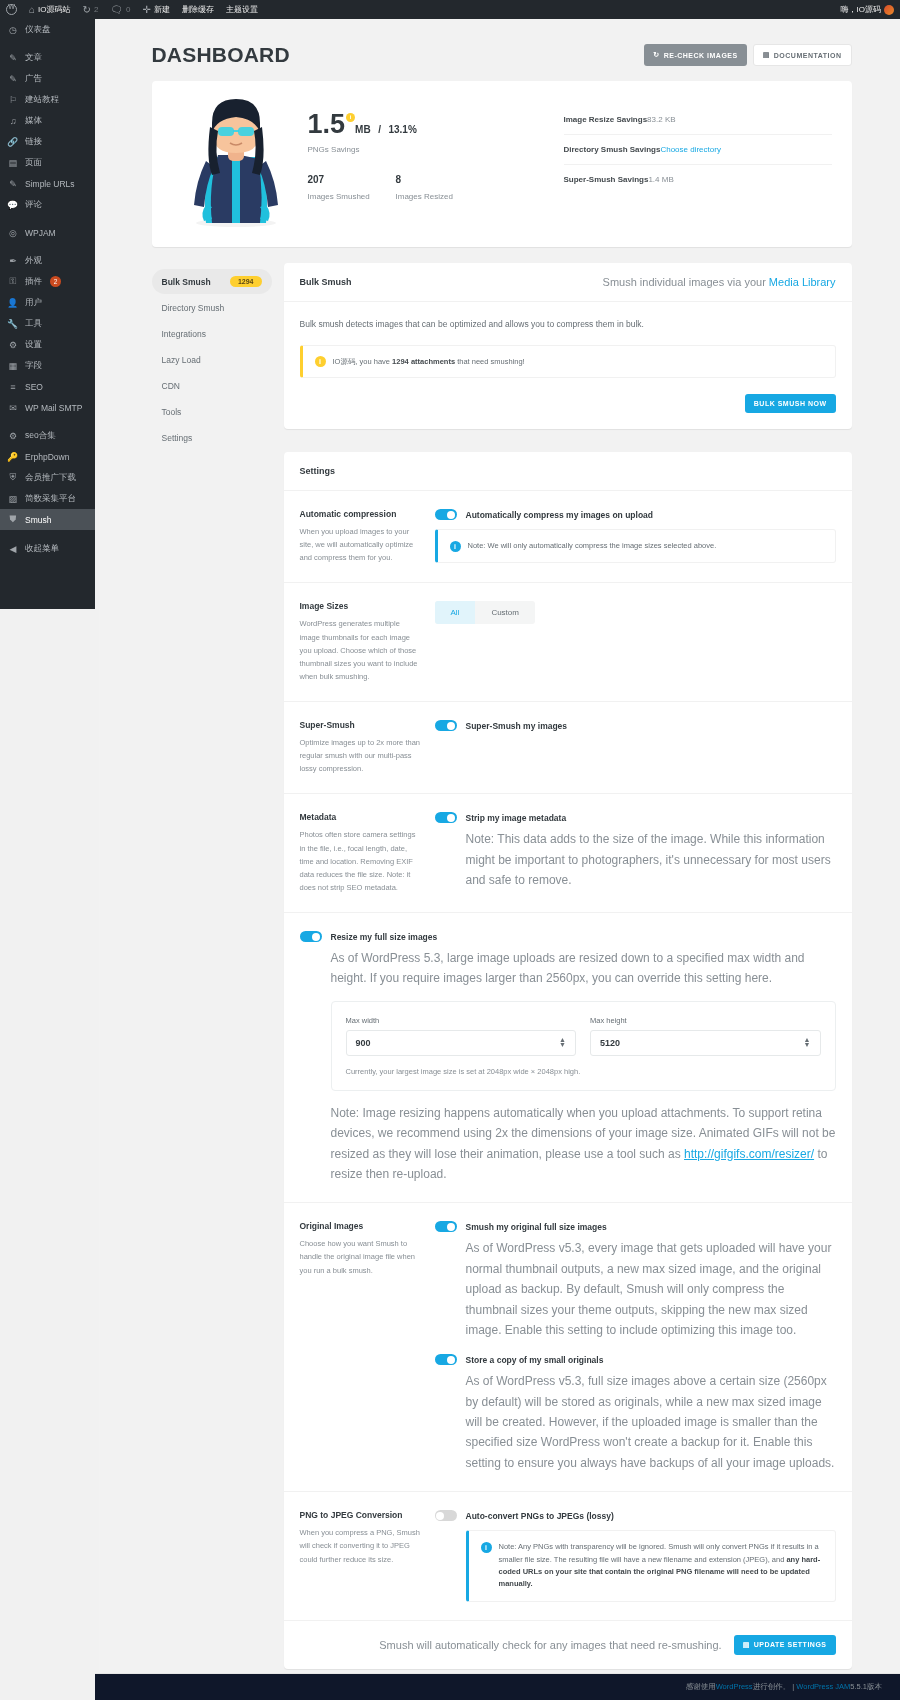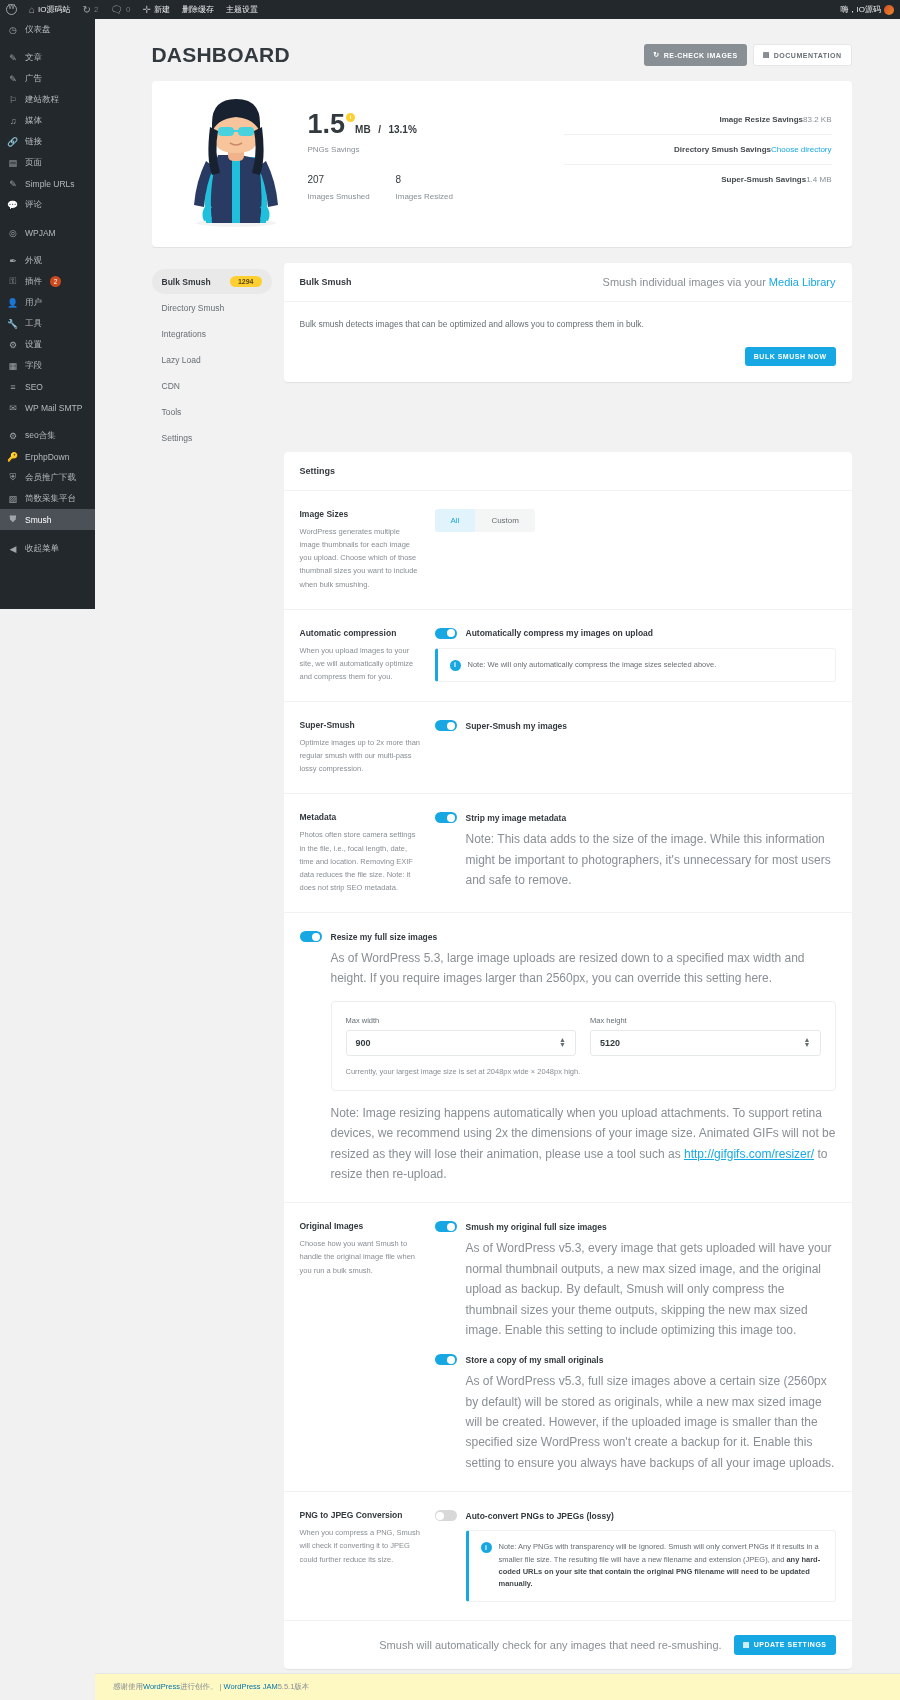--- a/index.html
+++ b/index.html
@@ -98,24 +98,24 @@
   .bignum .pct { font-size: 10px; color: #333a3f; font-weight: bold;}
   .info-dot {
     width: 9px; height: 9px; border-radius: 50%; background: #fecf2f;
     color: #fff; font-size: 6px; font-weight: bold;
     display: inline-flex; align-items: center; justify-content: center;
     position: relative; top: -14px; left: 1px;
   }
   .sublabel { font-size: 8px; color: #888f95; margin-top: 7px; }
   .stat-row2 { display: flex; margin-top: 20px; }
   .stat-col { width: 88px; }
-  .stat-col .v { font-size: 10px; font-weight: normal; color: #333a3f; }
+  .stat-col .v { font-size: 10px; font-weight: bold; color: #333a3f; }
   .savings { width: 268px; padding-top: 8px; }
   .sv-row {
-    display: flex; justify-content: flex-end; align-items: center;
+    display: flex; justify-content: flex-start; align-items: center;
     font-size: 8px; padding: 10px 0; border-bottom: 1px solid #f1f1f1;
   }
   .sv-row:last-child { border-bottom: none; }
   .sv-label { color: #444a4e; font-weight: bold; }
   .sv-val { color: #888f95; }
   .sv-link { color: #17a8e3; text-decoration: none; }
 
   
   .bulk-wrap { display: flex; gap: 12px; align-items: flex-start; }
   .tabs { width: 120px; flex: none; padding-top: 6px; }
@@ -208,23 +208,23 @@
   }
   .card-foot .msg { font-size: 11px; color: #888f95; }
 
   
   .made { text-align: center; font-size: 7.5px; color: #888f95; padding: 14px 0 8px; }
   .made .heart { color: #e0566a; }
   .flinks { display: flex; justify-content: center; gap: 7px; font-size: 7.5px; color: #aab0b4; padding-bottom: 18px; }
   .flinks a { color: #888f95; text-decoration: none; }
   .wp-footer {
     position: absolute; bottom: 0; left: 95px; width: 805px;
-    display: flex; justify-content: flex-start; align-items: center;
+    display: flex; justify-content: flex-end; align-items: center;
     padding: 8px 18px; font-size: 7.5px; color: #888f95;
-    border-top: 1px solid #e6e6e6; background: #fef9c3;
+    border-top: 1px solid #e6e6e6; background: #0f172a;
   }
   .wp-footer a { color: #0073aa; text-decoration: none; }
 </style>
 </head>
 <body>
 
 <div id="wpadminbar">
   <div class="ab-item">
     <span class="wp-logo-circle"></span>
   </div>
@@ -463,58 +463,64 @@
         </div>
       <div class="card panel">
         <div class="panel-head">
           <div class="panel-title">Bulk Smush</div>
           <div class="panel-sub">
             <span>Smush individual images via your </span><a href="#">Media Library</a>
           </div>
         </div>
         <div class="panel-body">
           <div class="body-text">Bulk smush detects images that can be optimized and allows you to compress them in bulk.</div>
+          <div class="notice">
+            <span class="dot-i">i</span>
+            <span>
+              <span>IO源码, you have </span><b>1294 attachments</b><span> that need smushing!</span>
+            </span>
+          </div>
         </div>
         <div class="panel-foot">
           <div class="btn btn-blue">BULK SMUSH NOW</div>
         </div>
       </div>
     </div>
 
     <div class="card" style="margin-left:132px;">
       <div class="settings-head">
         <div class="t">Settings</div>
+      </div>
+
+      <div class="srow">
+        <div class="s-left">
+          <div class="h">Automatic compression</div>
+          <div class="d">When you upload images to your site, we will automatically optimize and compress them for you.</div>
+        </div>
+        <div class="s-right">
+          <div class="tg-line">
+            <div class="toggle"></div>
+            <div class="tg-label">Automatically compress my images on upload</div>
+          </div>
+          <div class="note-box">
+            <span class="dot-i">i</span>
+            <span>Note: We will only automatically compress the image sizes selected above.</span>
+          </div>
+        </div>
       </div>
 
       <div class="srow">
         <div class="s-left">
           <div class="h">Image Sizes</div>
           <div class="d">WordPress generates multiple image thumbnails for each image you upload. Choose which of those thumbnail sizes you want to include when bulk smushing.</div>
         </div>
         <div class="s-right">
           <div class="seg">
             <div class="on">All</div>
             <div>Custom</div>
-          </div>
-        </div>
-      </div>
-
-      <div class="srow">
-        <div class="s-left">
-          <div class="h">Automatic compression</div>
-          <div class="d">When you upload images to your site, we will automatically optimize and compress them for you.</div>
-        </div>
-        <div class="s-right">
-          <div class="tg-line">
-            <div class="toggle"></div>
-            <div class="tg-label">Automatically compress my images on upload</div>
-          </div>
-          <div class="note-box">
-            <span class="dot-i">i</span>
-            <span>Note: We will only automatically compress the image sizes selected above.</span>
           </div>
         </div>
       </div>
 
       <div class="srow">
         <div class="s-left">
           <div class="h">Super-Smush</div>
           <div class="d">Optimize images up to 2x more than regular smush with our multi-pass lossy compression.</div>
         </div>
         <div class="s-right">

